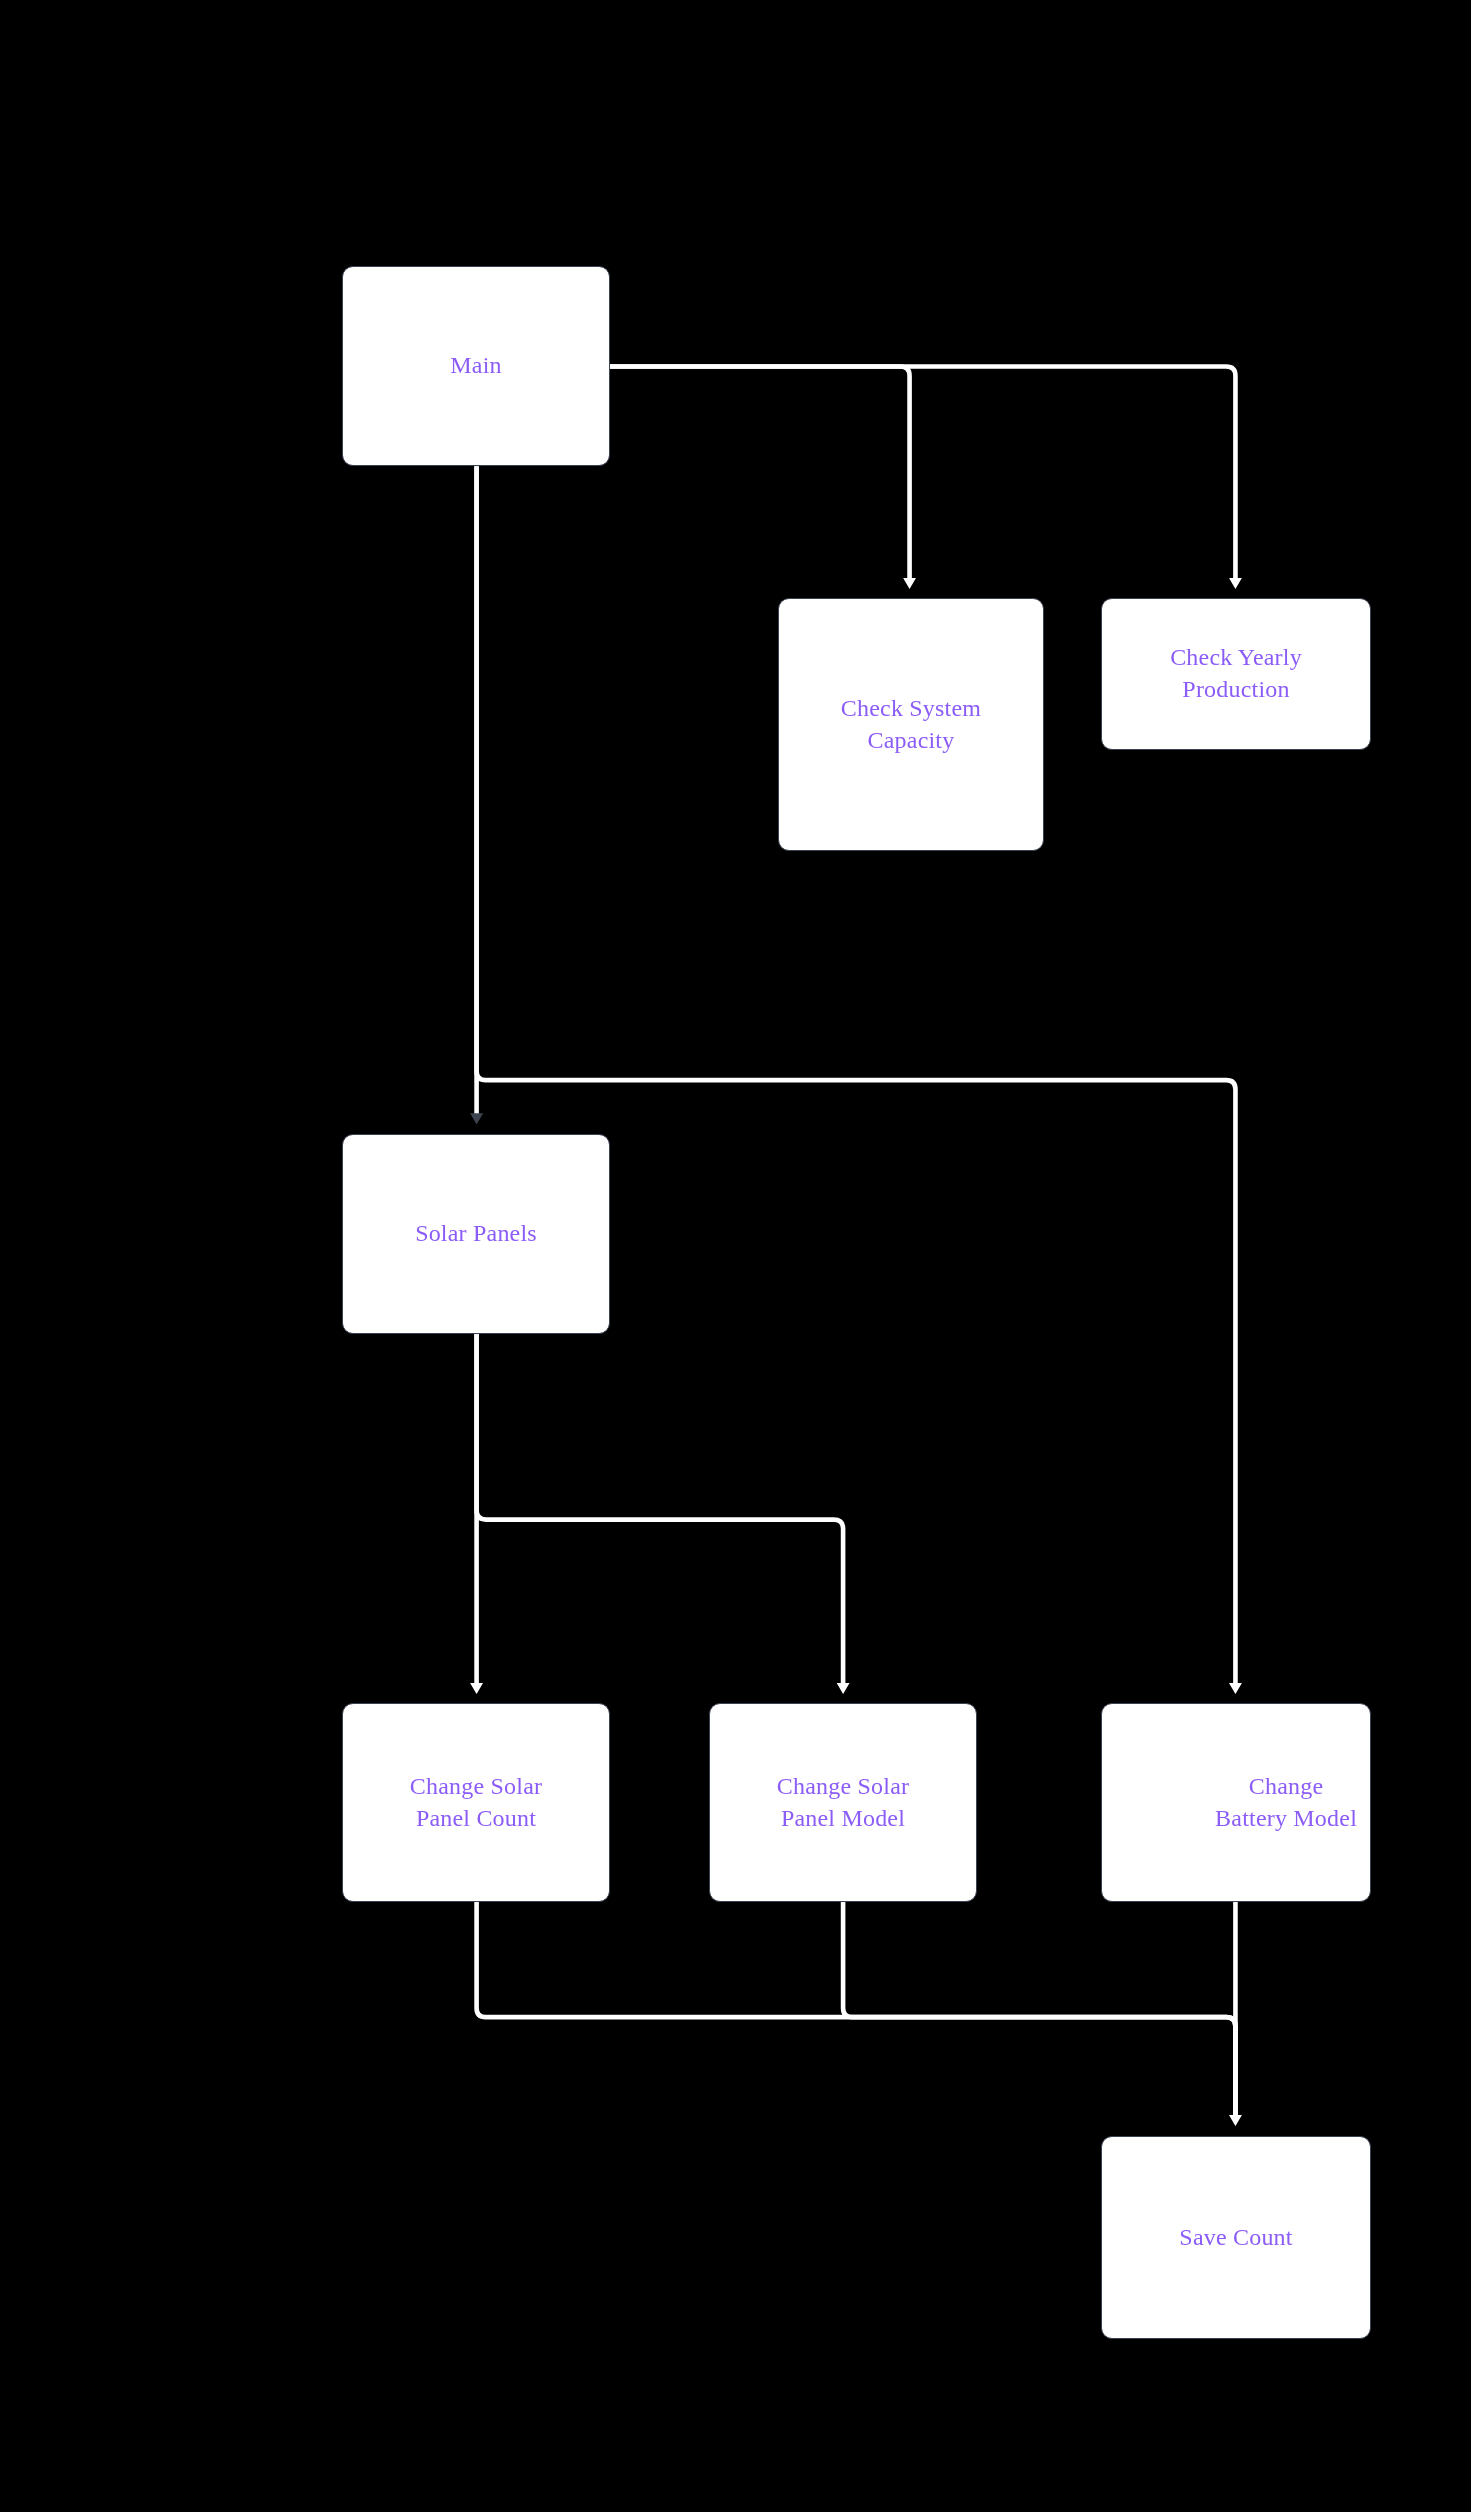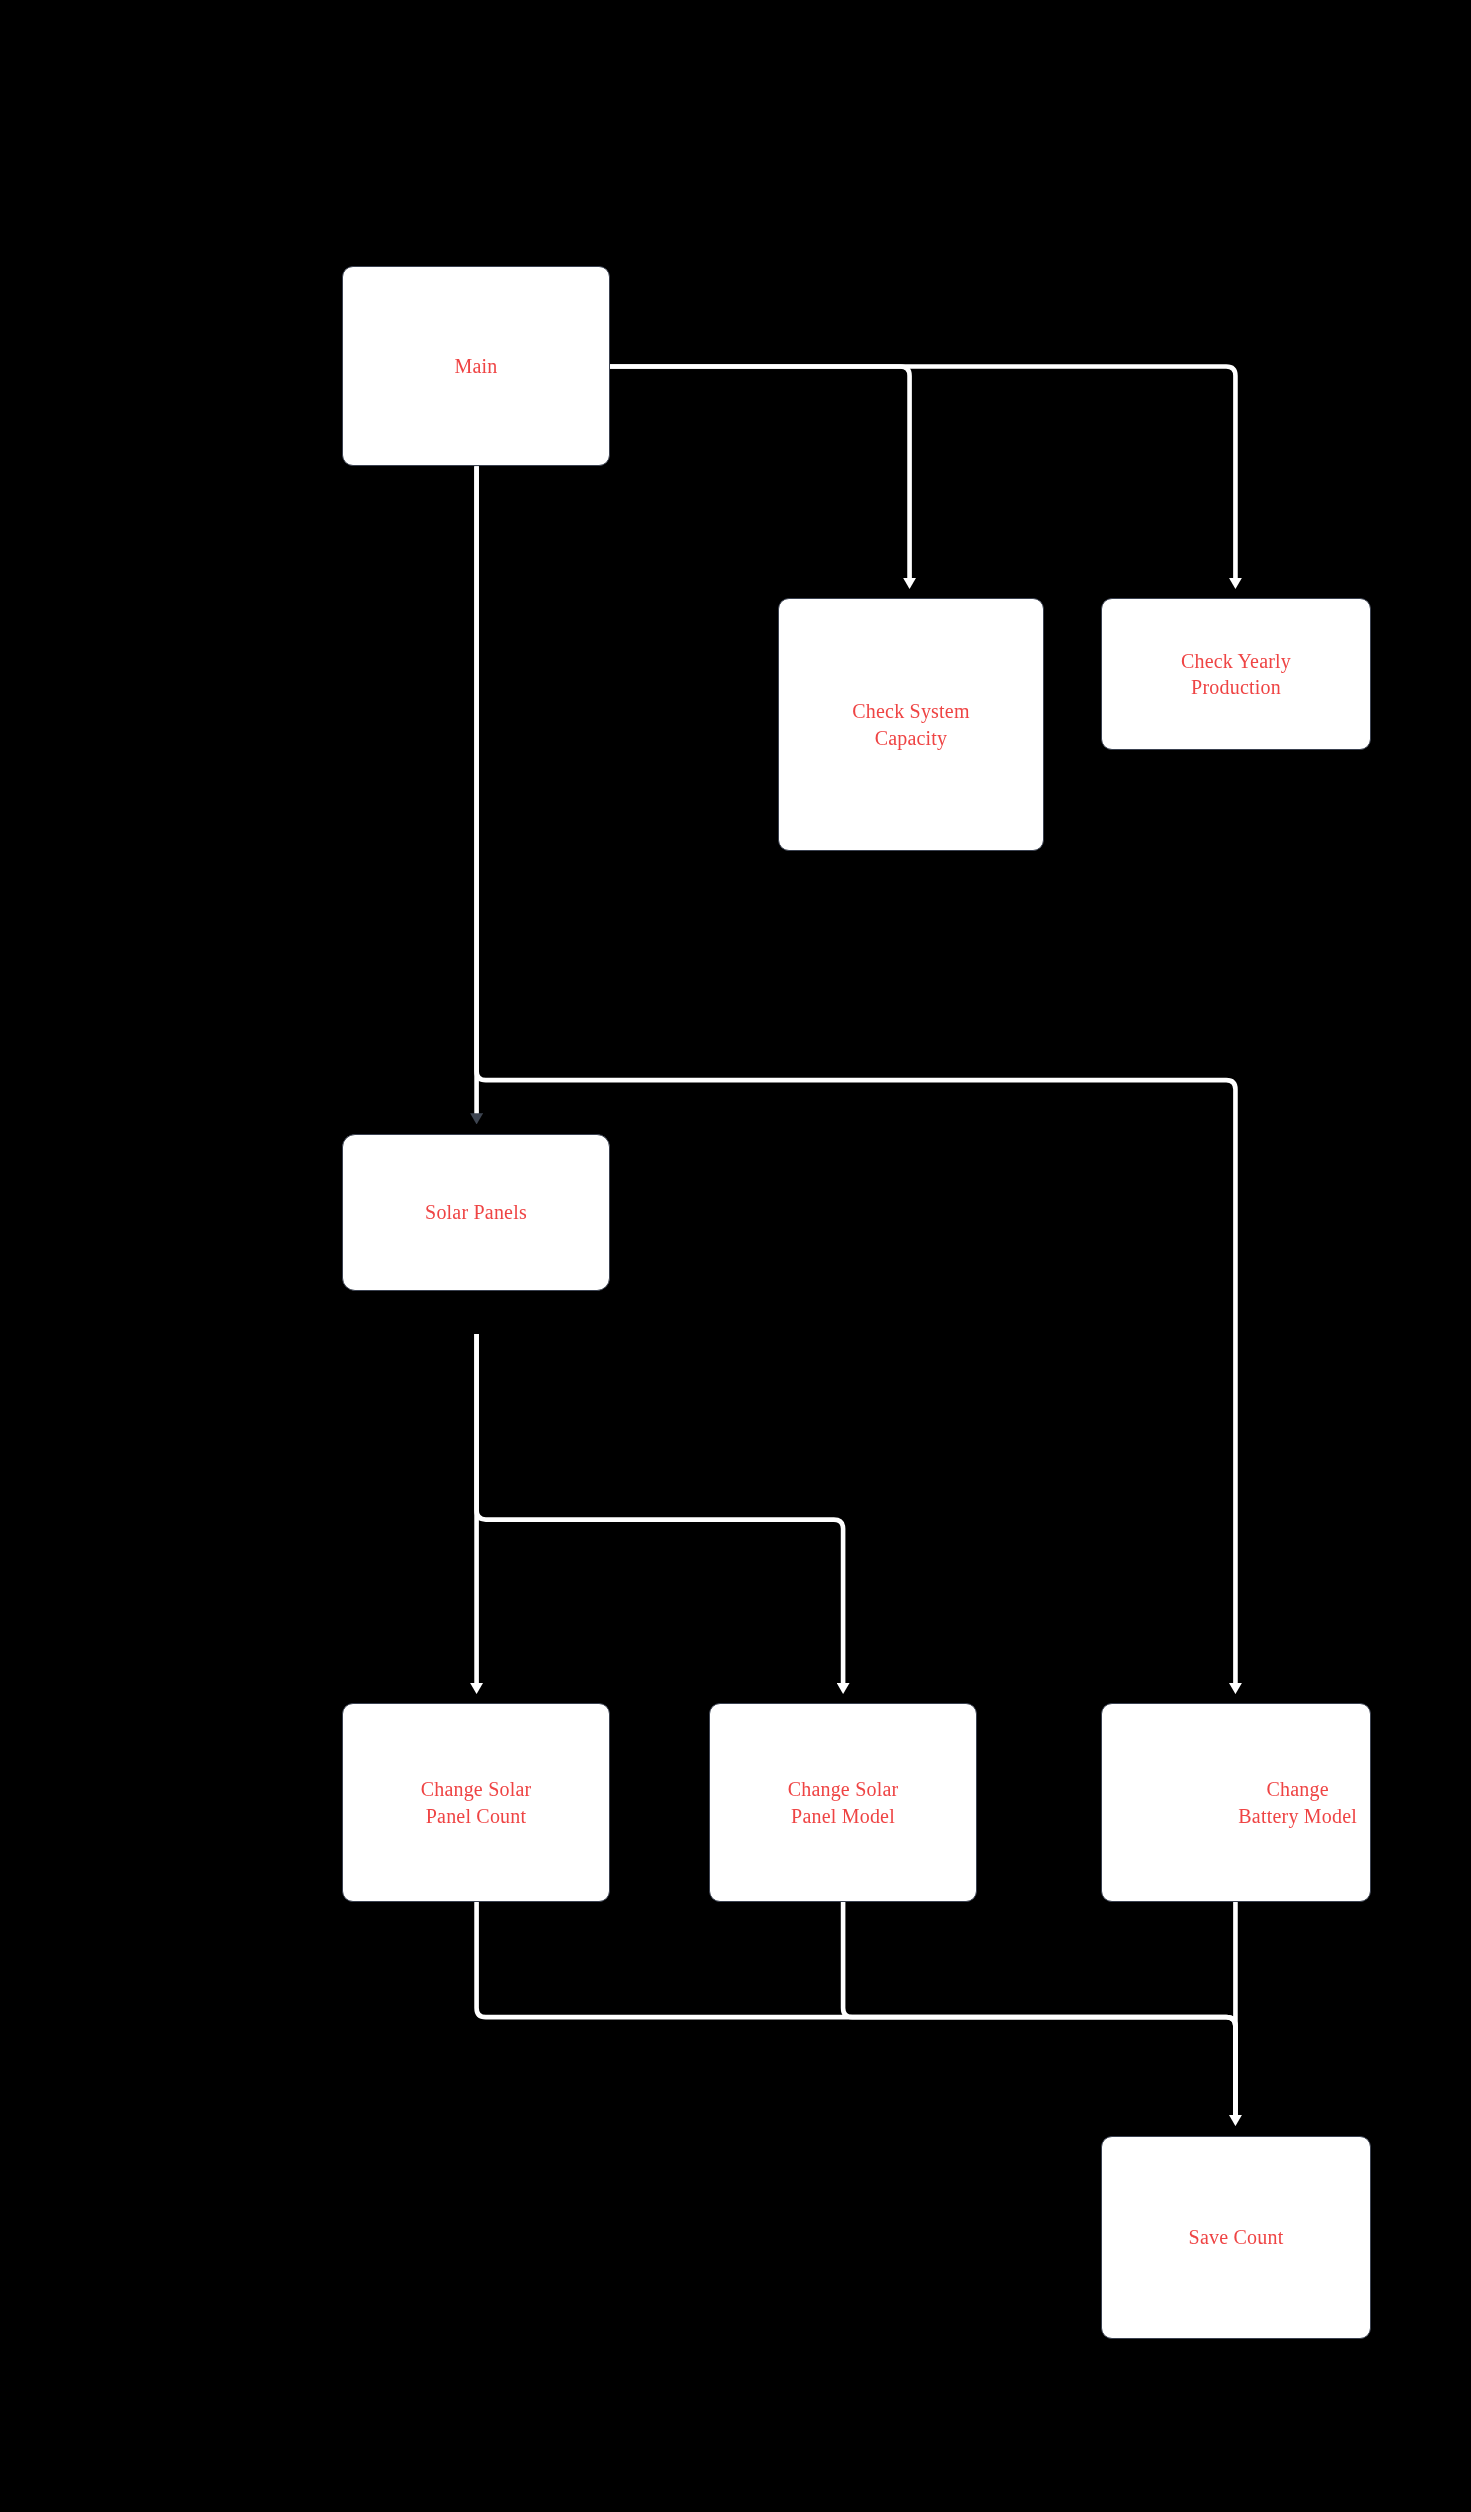--- a/index.html
+++ b/index.html
@@ -30,22 +30,22 @@
   .node {
     position: absolute;
     box-sizing: border-box;
     background: #ffffff;
     border: 1.8px solid #3a4150;
     border-radius: 11px;
     display: flex;
     align-items: center;
     justify-content: center;
     text-align: center;
-    color: #ef4444;
-    font-size: 20px;
+    color: #8b5cf6;
+    font-size: 24px;
     line-height: 1.32;
     font-family: "Liberation Serif", "DejaVu Serif", serif;
     letter-spacing: 0.2px;
     z-index: 2;
   }
   .node-label {
     display: block;
     padding: 0 13px;
     white-space: pre-line;
   }
@@ -95,21 +95,21 @@
   <div class="node" style="left: 778px; top: 598px; width: 266px; height: 253px;">
     <span class="node-label">Check System
 Capacity</span>
   </div>
 
   <div class="node" style="left: 1101px; top: 598px; width: 270px; height: 152px;">
     <span class="node-label">Check Yearly
 Production</span>
   </div>
 
-  <div class="node" style="left: 342px; top: 1134px; width: 268px; height: 157px; border-radius: 13px;">
+  <div class="node" style="left: 342px; top: 1134px; width: 268px; height: 200px;">
     <span class="node-label">Solar Panels</span>
   </div>
 
   <div class="node" style="left: 342px; top: 1703px; width: 268px; height: 199px;">
     <span class="node-label">Change Solar
 Panel Count</span>
   </div>
 
   <div class="node" style="left: 709px; top: 1703px; width: 268px; height: 199px;">
     <span class="node-label">Change Solar

